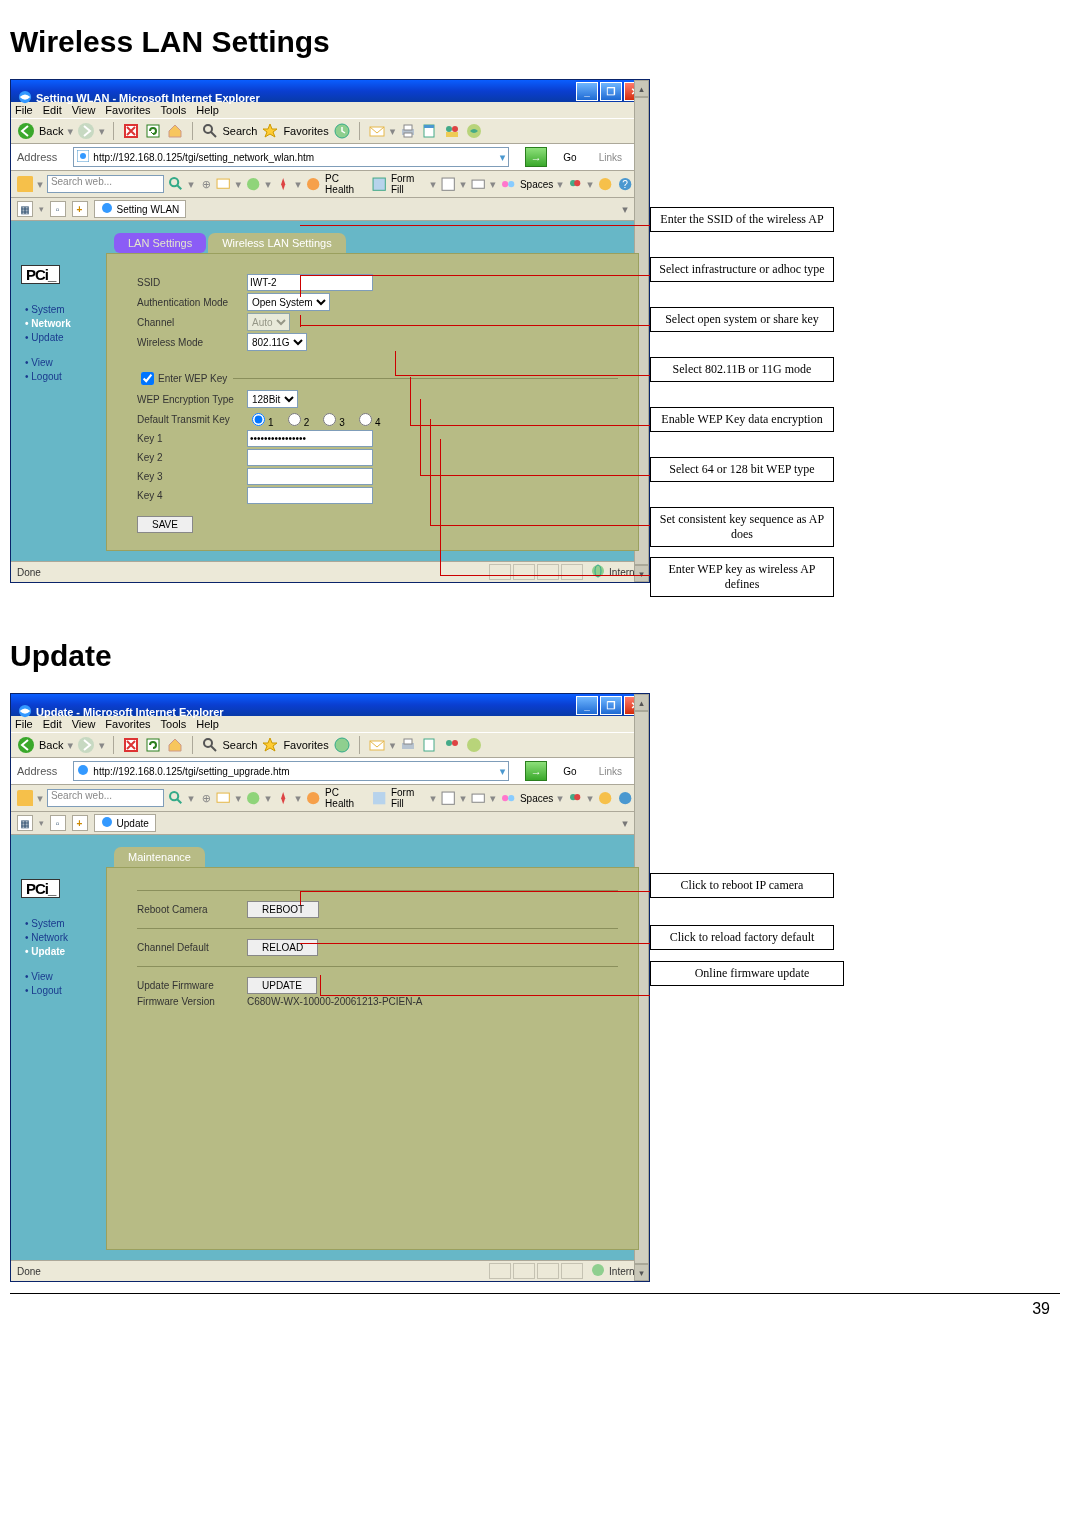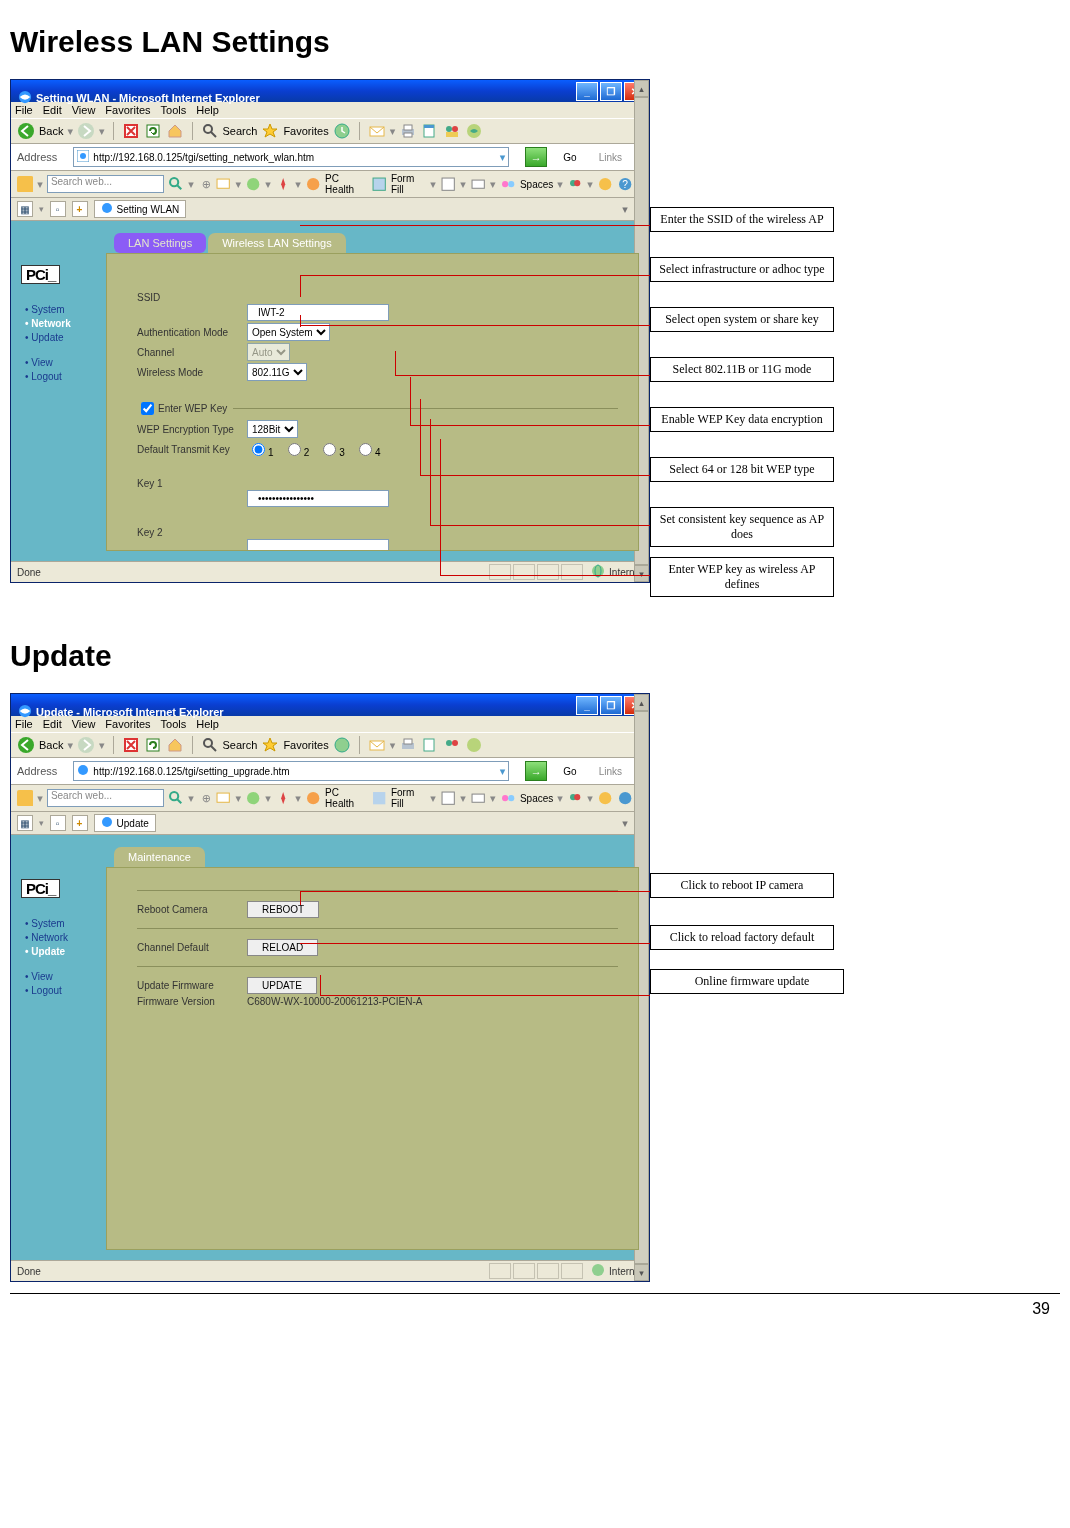--- a/index.html
+++ b/index.html
@@ -76,21 +76,21 @@
   .ptab2{
     padding:4px 14px;font-size:11px;border-top-left-radius:7px;border-top-right-radius:7px;
     margin-right:2px;
   }
   .ptab2.inact{background:#8b5cf6;color:#e3e6cd;border-radius:6px;}
   .ptab2.act{background:#b7bb85;color:#fff;}
   .form-area{ padding:18px 20px 12px 30px; }
   .frow{ display:flex;align-items:center;margin:2px 0;}
   .frow .lbl{ width:110px;color:#333;font-size:10px;}
   .frow input[type=text],.frow input[type=password]{
-    width:120px;height:15px;border:1px solid #7f9db9;font-size:10px;padding:0 10px;margin-top:30px;
+    width:120px;height:15px;border:1px solid #7f9db9;font-size:10px;padding:0 2px;
   }
   .frow select{height:18px;border:1px solid #7f9db9;font-size:10px;background:#fff;}
   .frow.chk input{margin-right:4px;}
   .frow.chk .lbl{width:auto;color:#333;}
   .sect-gap{height:14px;}
   .save-btn, .sbtn{
     background:#efefef;border:1px solid #888;font-size:10px;padding:2px 14px;
     font-family:inherit;
   }
   .statusbar{
@@ -792,21 +792,21 @@
               </svg></span>
           <span>Internet</span>
         </div>
       </div>
     </div>
   </div>
 
   <div class="callouts">
     <div class="callout" style="top:180px;">Click to reboot IP camera</div>
     <div class="callout" style="top:232px;">Click to reload factory default</div>
-    <div class="callout" style="top:276px;padding-left:16px;">Online firmware update</div>
+    <div class="callout" style="top:268px;padding-left:16px;">Online firmware update</div>
     <div class="lead" style="top:198px;left:-350px;width:350px;"></div>
     <div class="vlead" style="top:198px;left:-350px;height:14px;"></div>
     <div class="lead" style="top:250px;left:-350px;width:350px;"></div>
     <div class="lead" style="top:302px;left:-330px;width:330px;"></div>
     <div class="vlead" style="top:282px;left:-330px;height:20px;"></div>
   </div>
 </div>
 
 <hr class="footer-rule">
 <div class="pagenum">39</div>

